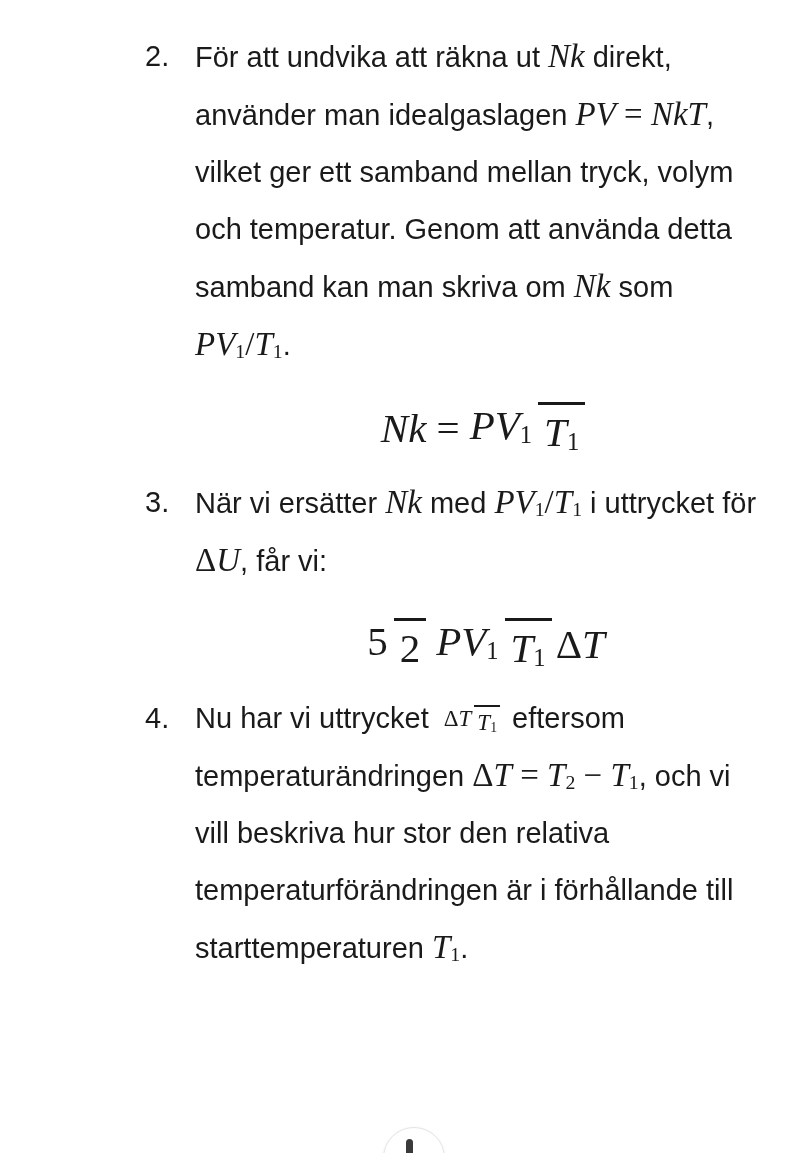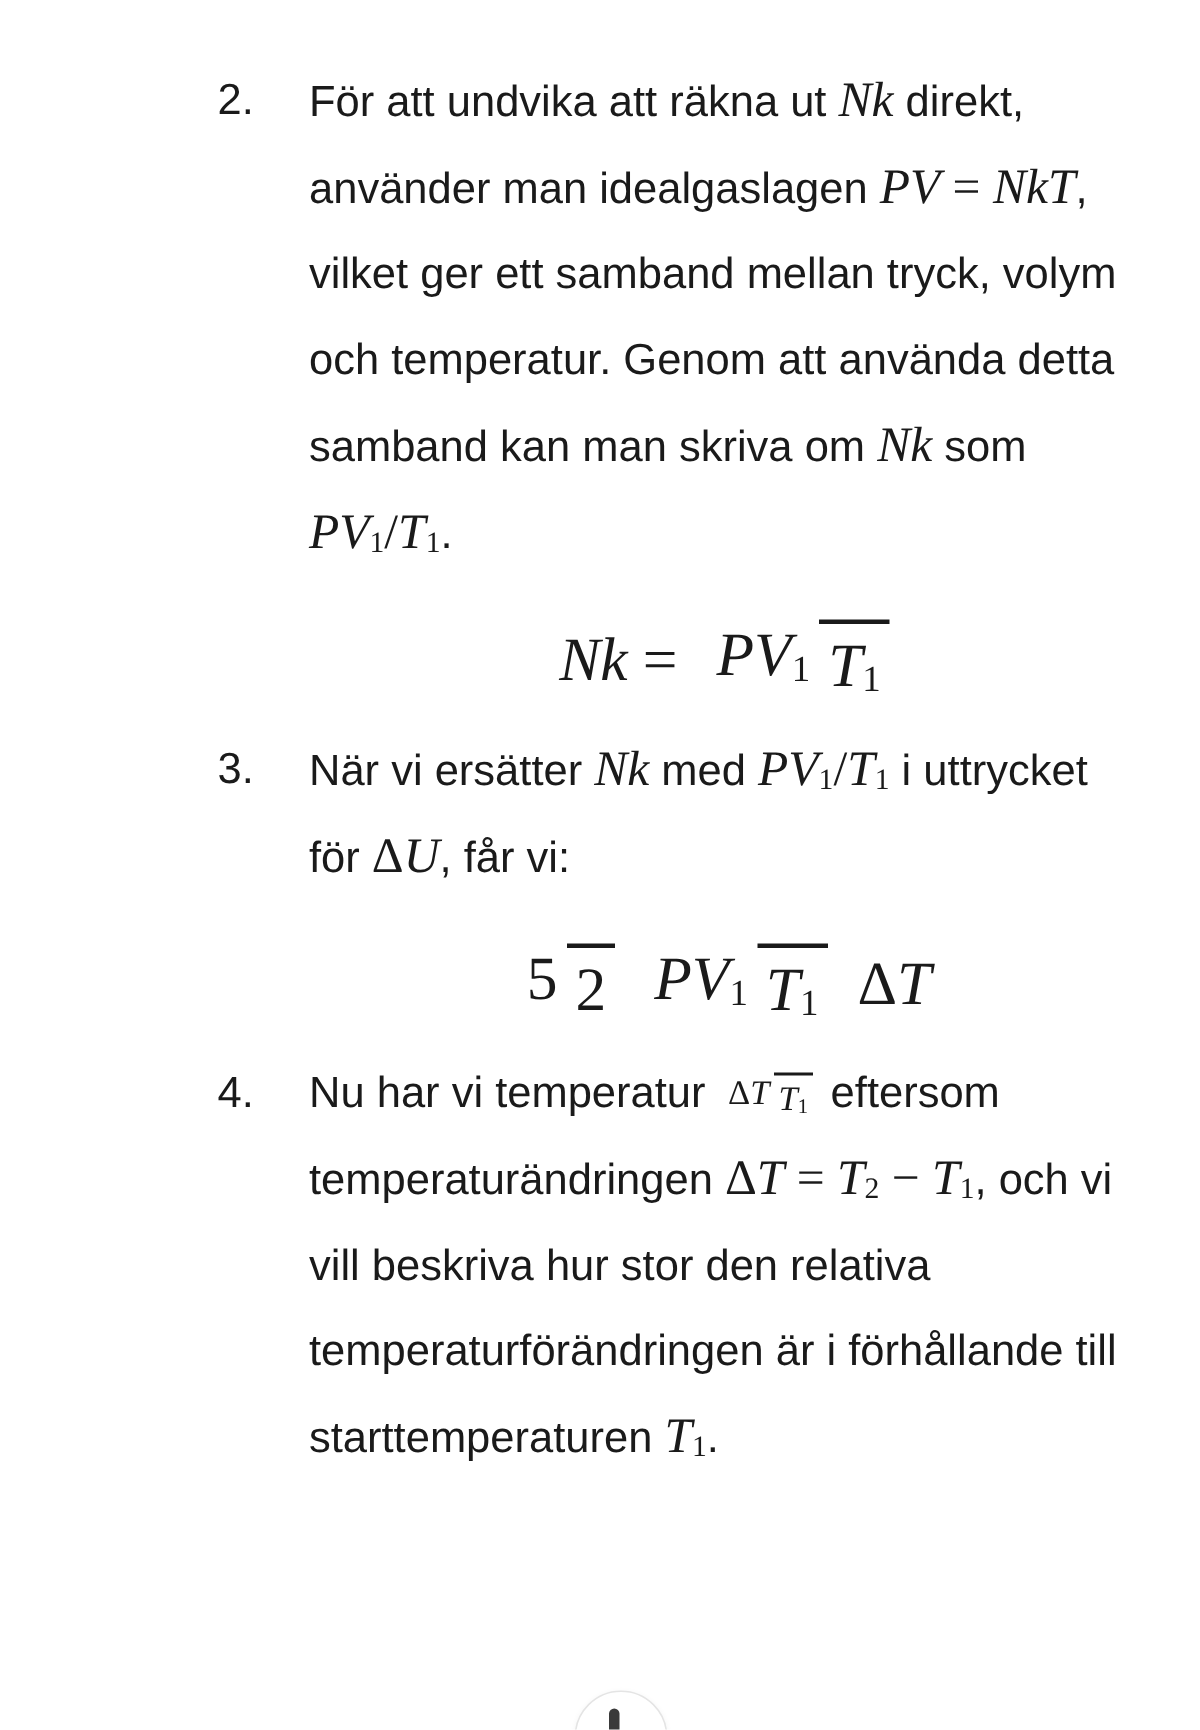--- a/index.html
+++ b/index.html
@@ -25,21 +25,21 @@
     line-height: 57px;
   }
   .list-item + .list-item { margin-top: 20px; }
   .item-number {
     position: absolute;
     left: 0;
     top: 0;
     line-height: 57px;
   }
 
-  .para { margin: 13px; }
+  .para { margin: 2px; }
   .para + .para { margin-top: 50px; }
 
   
   .math { font-family: "Liberation Serif", serif; }
   .math .mi { font-style: italic; }
   .math .mo { font-style: normal; }
   .para > .math { font-size: 33px; }
   .msub {
     font-size: 0.60em;
     font-style: normal;
@@ -49,21 +49,21 @@
 
   
   .equation {
     margin: 28px 0 0 0;
     text-align: center;
     line-height: normal;
   }
   .eq-row {
     display: inline-flex;
     align-items: center;
-    gap: 20px;
+    gap: 4px;
     font-size: 41px;
   }
   .eq-row .math { font-size: 41px; }
 
   
   .frac {
     display: inline-flex;
     align-items: center;
     vertical-align: middle;
   }
@@ -125,21 +125,21 @@
             </span>
             <span class="frac">
               <span class="fnum"><span class="math"><span class="mi">PV</span><sub class="msub">1</sub></span></span>
               <span class="fden"><span class="math"><span class="mi">T</span><sub class="msub">1</sub></span></span>
             </span>
             <span class="math"><span class="mo">Δ</span><span class="mi">T</span></span>
           </span></div>
       </div>
       <div class="list-item">
         <span class="item-number">4.</span>
-        <p class="para"><span class="t">Nu har vi temperatur </span><span class="frac inline-frac">
+        <p class="para"><span class="t">Nu har vi uttrycket </span><span class="frac inline-frac">
             <span class="fnum"><span class="math"><span class="mo">Δ</span><span class="mi">T</span></span></span>
             <span class="fden"><span class="math"><span class="mi">T</span><sub class="msub">1</sub></span></span>
           </span><span class="t"> eftersom temperaturändringen </span><span class="math"><span class="mo">Δ</span><span class="mi">T</span><span class="mo"> = </span><span class="mi">T</span><sub class="msub">2</sub><span class="mo"> − </span><span class="mi">T</span><sub class="msub">1</sub></span><span class="t">, och vi vill beskriva hur stor den relativa temperaturförändringen är i förhållande till starttemperaturen </span><span class="math"><span class="mi">T</span><sub class="msub">1</sub></span><span class="t">.</span></p>
       </div>
     </div>
 </div>
 
 <div class="scroll-btn" title="">
   <div class="arrow-stem"></div>
 </div>

